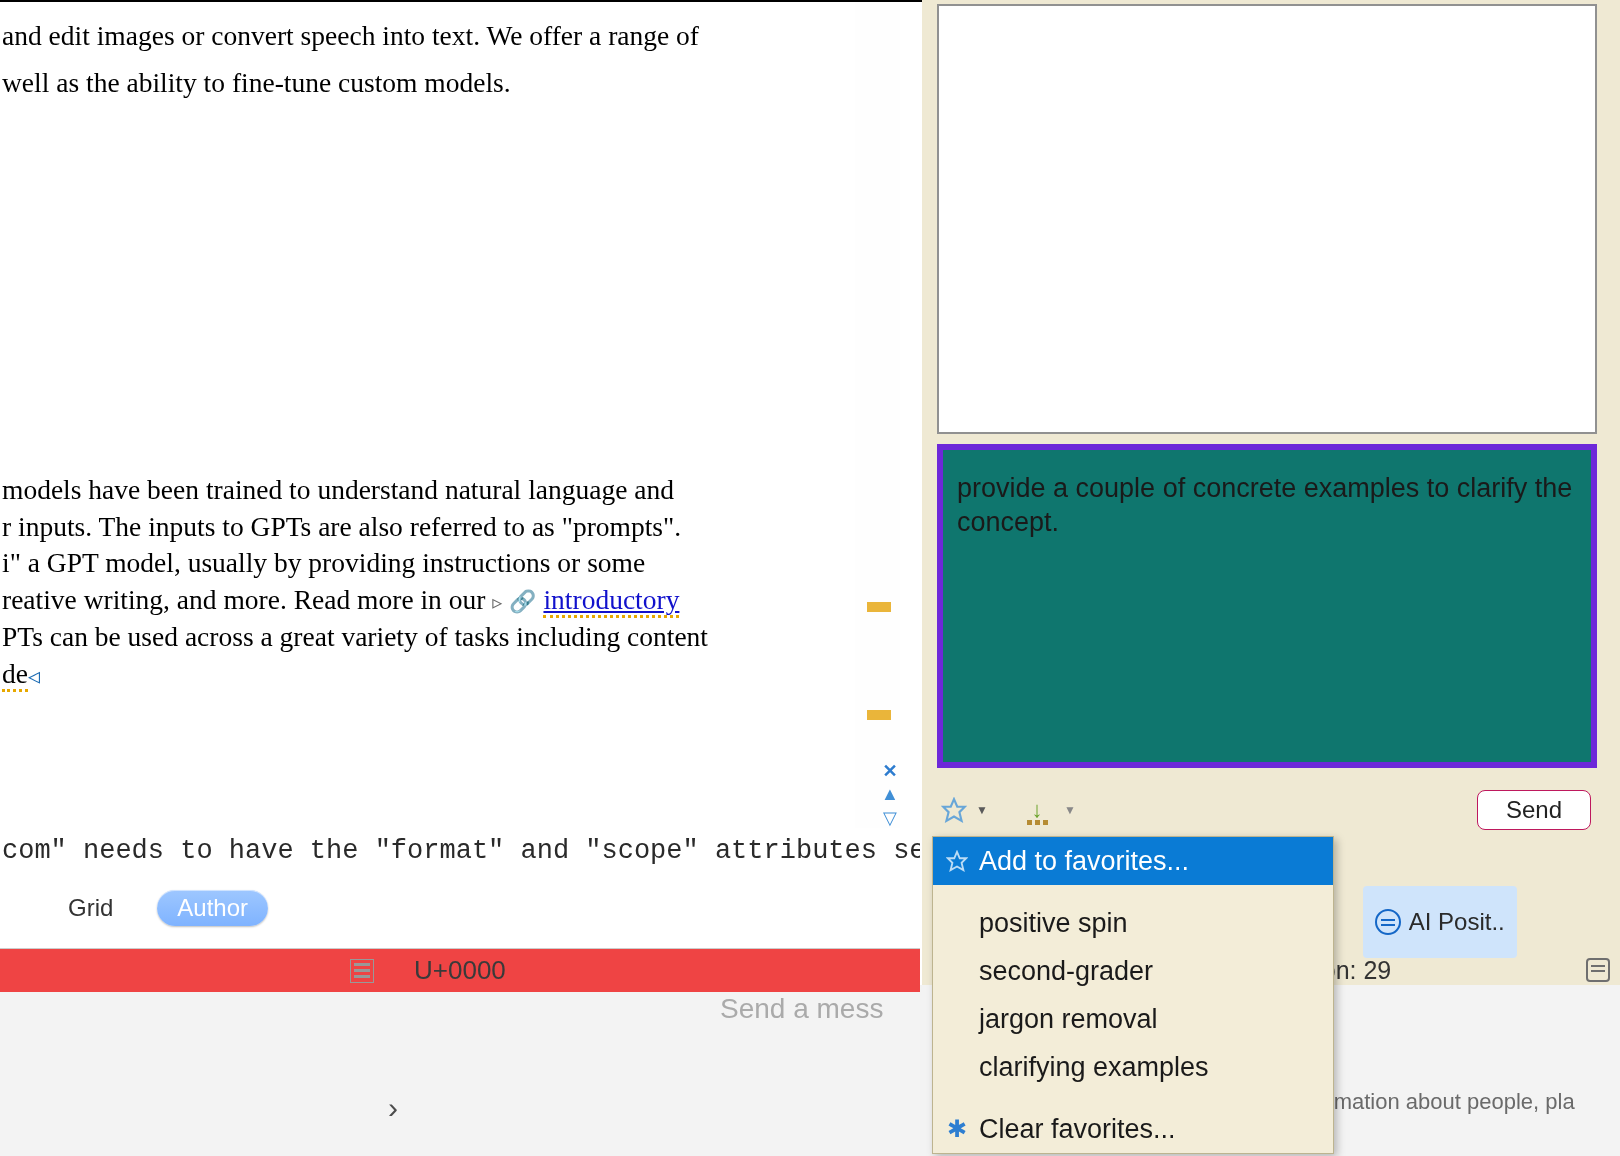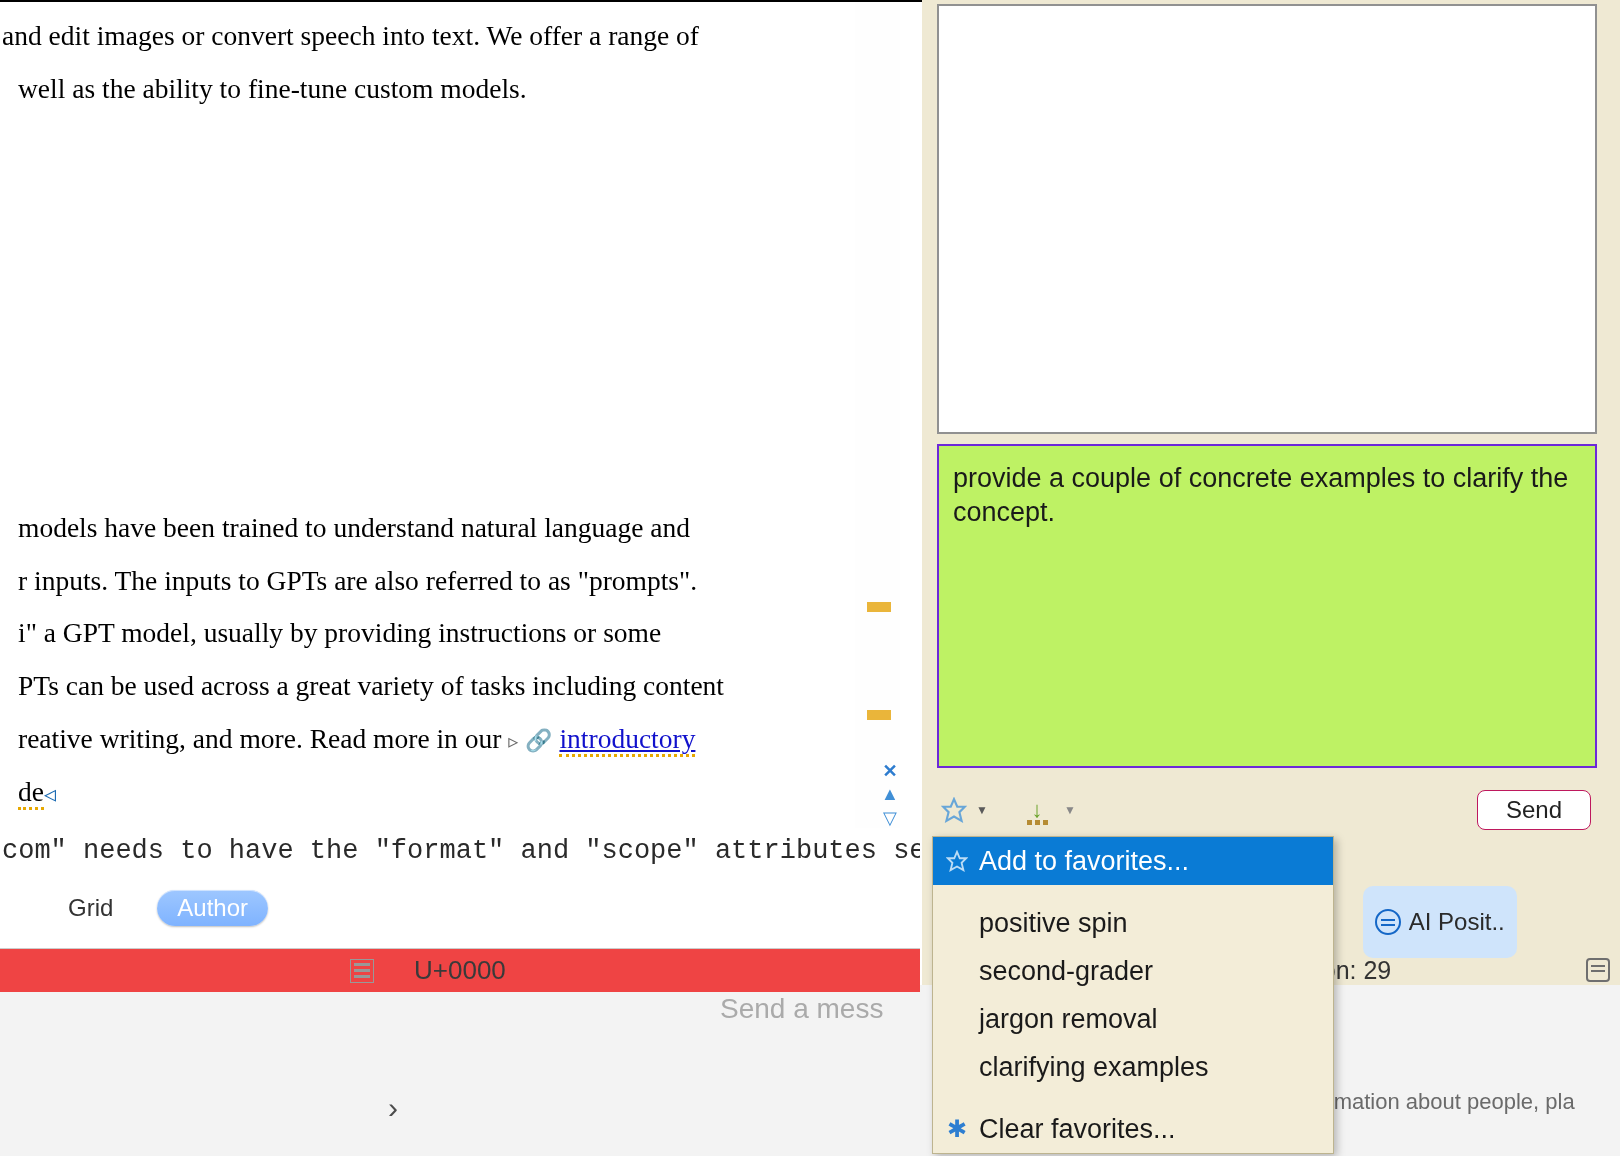--- a/index.html
+++ b/index.html
@@ -2,21 +2,21 @@
 <html><head>
 <meta charset="utf-8">
 <style>
 html,body{margin:0;padding:0;width:1620px;height:1156px;overflow:hidden;font-family:"Helvetica Neue",Arial,sans-serif;background:#fff}
 *{box-sizing:border-box}
 
 
 .doc-pane{position:absolute;left:0;top:0;width:922px;height:985px;background:#fff;border-top:2px solid #000}
 .doc-body{position:absolute;left:0;top:0;width:855px;height:820px;font-family:Georgia,"Times New Roman",serif;font-size:27.5px;line-height:1.34;color:#000;padding:16px 2px 2px}
 .doc-body p.first{margin:0 0 10px}
-.doc-body p{margin:16px;text-align:left}
+.doc-body p{margin:0;text-align:left}
 a.intro{color:#1111cc;text-decoration:underline}
 .squig{border-bottom:3px dotted #e7a800;padding-bottom:0}
 .carets{font-family:Menlo,Consolas,monospace;color:#1b6bb3;font-size:20px}
 .ruler{position:absolute;left:855px;top:0;width:45px;height:830px;background:#fefefe}
 .ruler .mark{position:absolute;left:12px;width:24px;height:10px;background:#eab53a}
 
 .validation{position:absolute;left:0;top:826px;width:920px;height:48px;font-family:"Courier New",monospace;font-size:27px;color:#2a2a2a;padding:8px 0 0 2px;background:#fff;white-space:nowrap;overflow:hidden}
 
 .view-toggle{position:absolute;left:0;top:880px;width:922px;height:54px;background:#fff;display:flex;gap:24px;padding:8px 0 0 48px;font-size:24px}
 .vt-btn{height:36px;padding:4px 20px;border-radius:18px;border:none;background:transparent;color:#333;font-size:24px}
@@ -25,36 +25,36 @@
 .unicode-bar{position:absolute;left:0;top:946px;width:920px;height:44px;border-top:1px solid #ccc;background:#ef4444;display:flex;align-items:center;gap:40px;padding-left:350px;font-size:26px;color:#3a3a3a}
 .unicode-bar .list-icon{width:24px;height:24px;border:1px solid #999;position:relative}
 .unicode-bar .list-icon::before{content:"";position:absolute;left:3px;top:3px;right:3px;height:3px;background:#999;box-shadow:0 6px 0 #999,0 12px 0 #999}
 
 .scroll-ctl{position:absolute;left:876px;top:758px;width:28px;height:72px;display:flex;flex-direction:column;align-items:center;gap:2px;color:#3f8fd6;font-size:18px}
 .scroll-ctl .x{color:#2d7ccf;font-weight:bold}
 
 
 .right-pane{position:absolute;left:922px;top:0;width:698px;height:985px;background:#efe9d3}
 .upper-box{position:absolute;left:15px;top:4px;width:660px;height:430px;background:#fff;border:2px solid #919191}
-.lower-box{position:absolute;left:15px;top:444px;width:660px;height:324px;background:#bef264;border:2px solid #6d28d9;padding:16px 14px;font-family:"Lucida Grande","Segoe UI",Arial,sans-serif;font-size:27px;color:#1a1a1a;line-height:1.25}
+.lower-box{position:absolute;left:15px;top:444px;width:660px;height:324px;background:#0f766e;border:6px solid #6d28d9;padding:22px 14px;font-family:"Lucida Grande","Segoe UI",Arial,sans-serif;font-size:27px;color:#1a1a1a;line-height:1.25}
 
 .send-row{position:absolute;left:15px;top:782px;width:660px;height:56px;display:flex;align-items:center}
 .star-btn{width:34px;height:34px;display:flex;align-items:center;justify-content:center;color:#68a6d8}
 .star-btn svg{width:26px;height:26px}
 .star-caret{width:22px;height:34px;display:flex;align-items:center;justify-content:center;color:#5a5a5a;font-size:12px}
 .dl-btn{width:44px;height:34px;display:flex;align-items:center;justify-content:center;margin-left:22px;position:relative}
 .dl-btn .arrow{color:#6aa22a;font-size:22px}
 .dl-btn .dots{position:absolute;bottom:2px;display:flex;gap:3px}
 .dl-btn .dots span{width:5px;height:5px;background:#b68c33}
 .dl-caret{width:22px;height:34px;display:flex;align-items:center;justify-content:center;color:#888;font-size:12px}
 .send-btn{margin-left:auto;margin-right:6px;height:40px;padding:4px 28px;border:1px solid #be185d;border-radius:8px;background:#fff;font-size:24px;color:#222}
 
 
 .tabs-row{position:absolute;left:0;top:895px;width:698px;height:54px;background:#efe9d3;padding-left:340px;display:flex;gap:18px;align-items:center;font-size:24px;color:#2a2a2a}
-.tab{display:flex;align-items:center;gap:8px;padding:22px 12px;border-radius:10px}
+.tab{display:flex;align-items:center;gap:8px;padding:22px 12px;border-radius:4px}
 .tab.active{background:#cfe4fb}
 .tab .speech{width:26px;height:26px;border:2px solid #1467c7;border-radius:50%;position:relative}
 .tab .speech::after{content:"";position:absolute;left:4px;top:8px;width:14px;height:2px;background:#1467c7;box-shadow:0 5px 0 #1467c7}
 
 .eval-row{position:absolute;left:0;top:950px;width:698px;height:40px;color:#333;font-size:25px;padding-left:340px;display:flex;align-items:center;gap:10px}
 .eval-row .cmt{width:24px;height:24px;border:2px solid #6f6f6f;border-radius:4px;margin-left:auto;margin-right:10px;position:relative}
 .eval-row .cmt::after{content:"";position:absolute;left:3px;top:5px;width:14px;height:2px;background:#6f6f6f;box-shadow:0 5px 0 #6f6f6f}
 
 
 .fav-menu{position:absolute;left:932px;top:836px;width:402px;background:#f3edd8;border:1px solid #bdb48f;box-shadow:3px 3px 8px rgba(0,0,0,.25);font-family:"Lucida Grande","Segoe UI",Arial,sans-serif;font-size:27px;color:#1a1a1a}
@@ -80,27 +80,27 @@
 </div>
 
 <div class="doc-pane">
   <div class="doc-body">
     <p class="first"><span>and edit images or convert speech into text. We offer a range of</span></p>
     <p><span>well as the ability to fine-tune custom models.</span></p>
     <div style="height:370px"></div>
     <p><span> models have been trained to understand natural language and</span></p>
     <p><span>r inputs. The inputs to GPTs are also referred to as "prompts".</span></p>
     <p><span>i" a GPT model, usually by providing instructions or some</span></p>
-    <p><span>PTs can be used across a great variety of tasks including content</span></p>
     <p>
       <span>reative writing, and more. Read more in our </span>
       <span style="color:#6b6b6b;font-size:20px">▹</span>
       <span style="font-size:22px">🔗</span>
       <a href="#" class="intro"><span class="squig">introductory</span></a>
     </p>
+    <p><span>PTs can be used across a great variety of tasks including content</span></p>
     <p><span class="squig">de</span><span class="carets">◁</span></p>
   </div>
 
   <div class="ruler">
     <div class="mark" style="top:600px"></div>
     <div class="mark" style="top:708px"></div>
   </div>
 
   <div class="scroll-ctl">
     <span class="x">✕</span>

